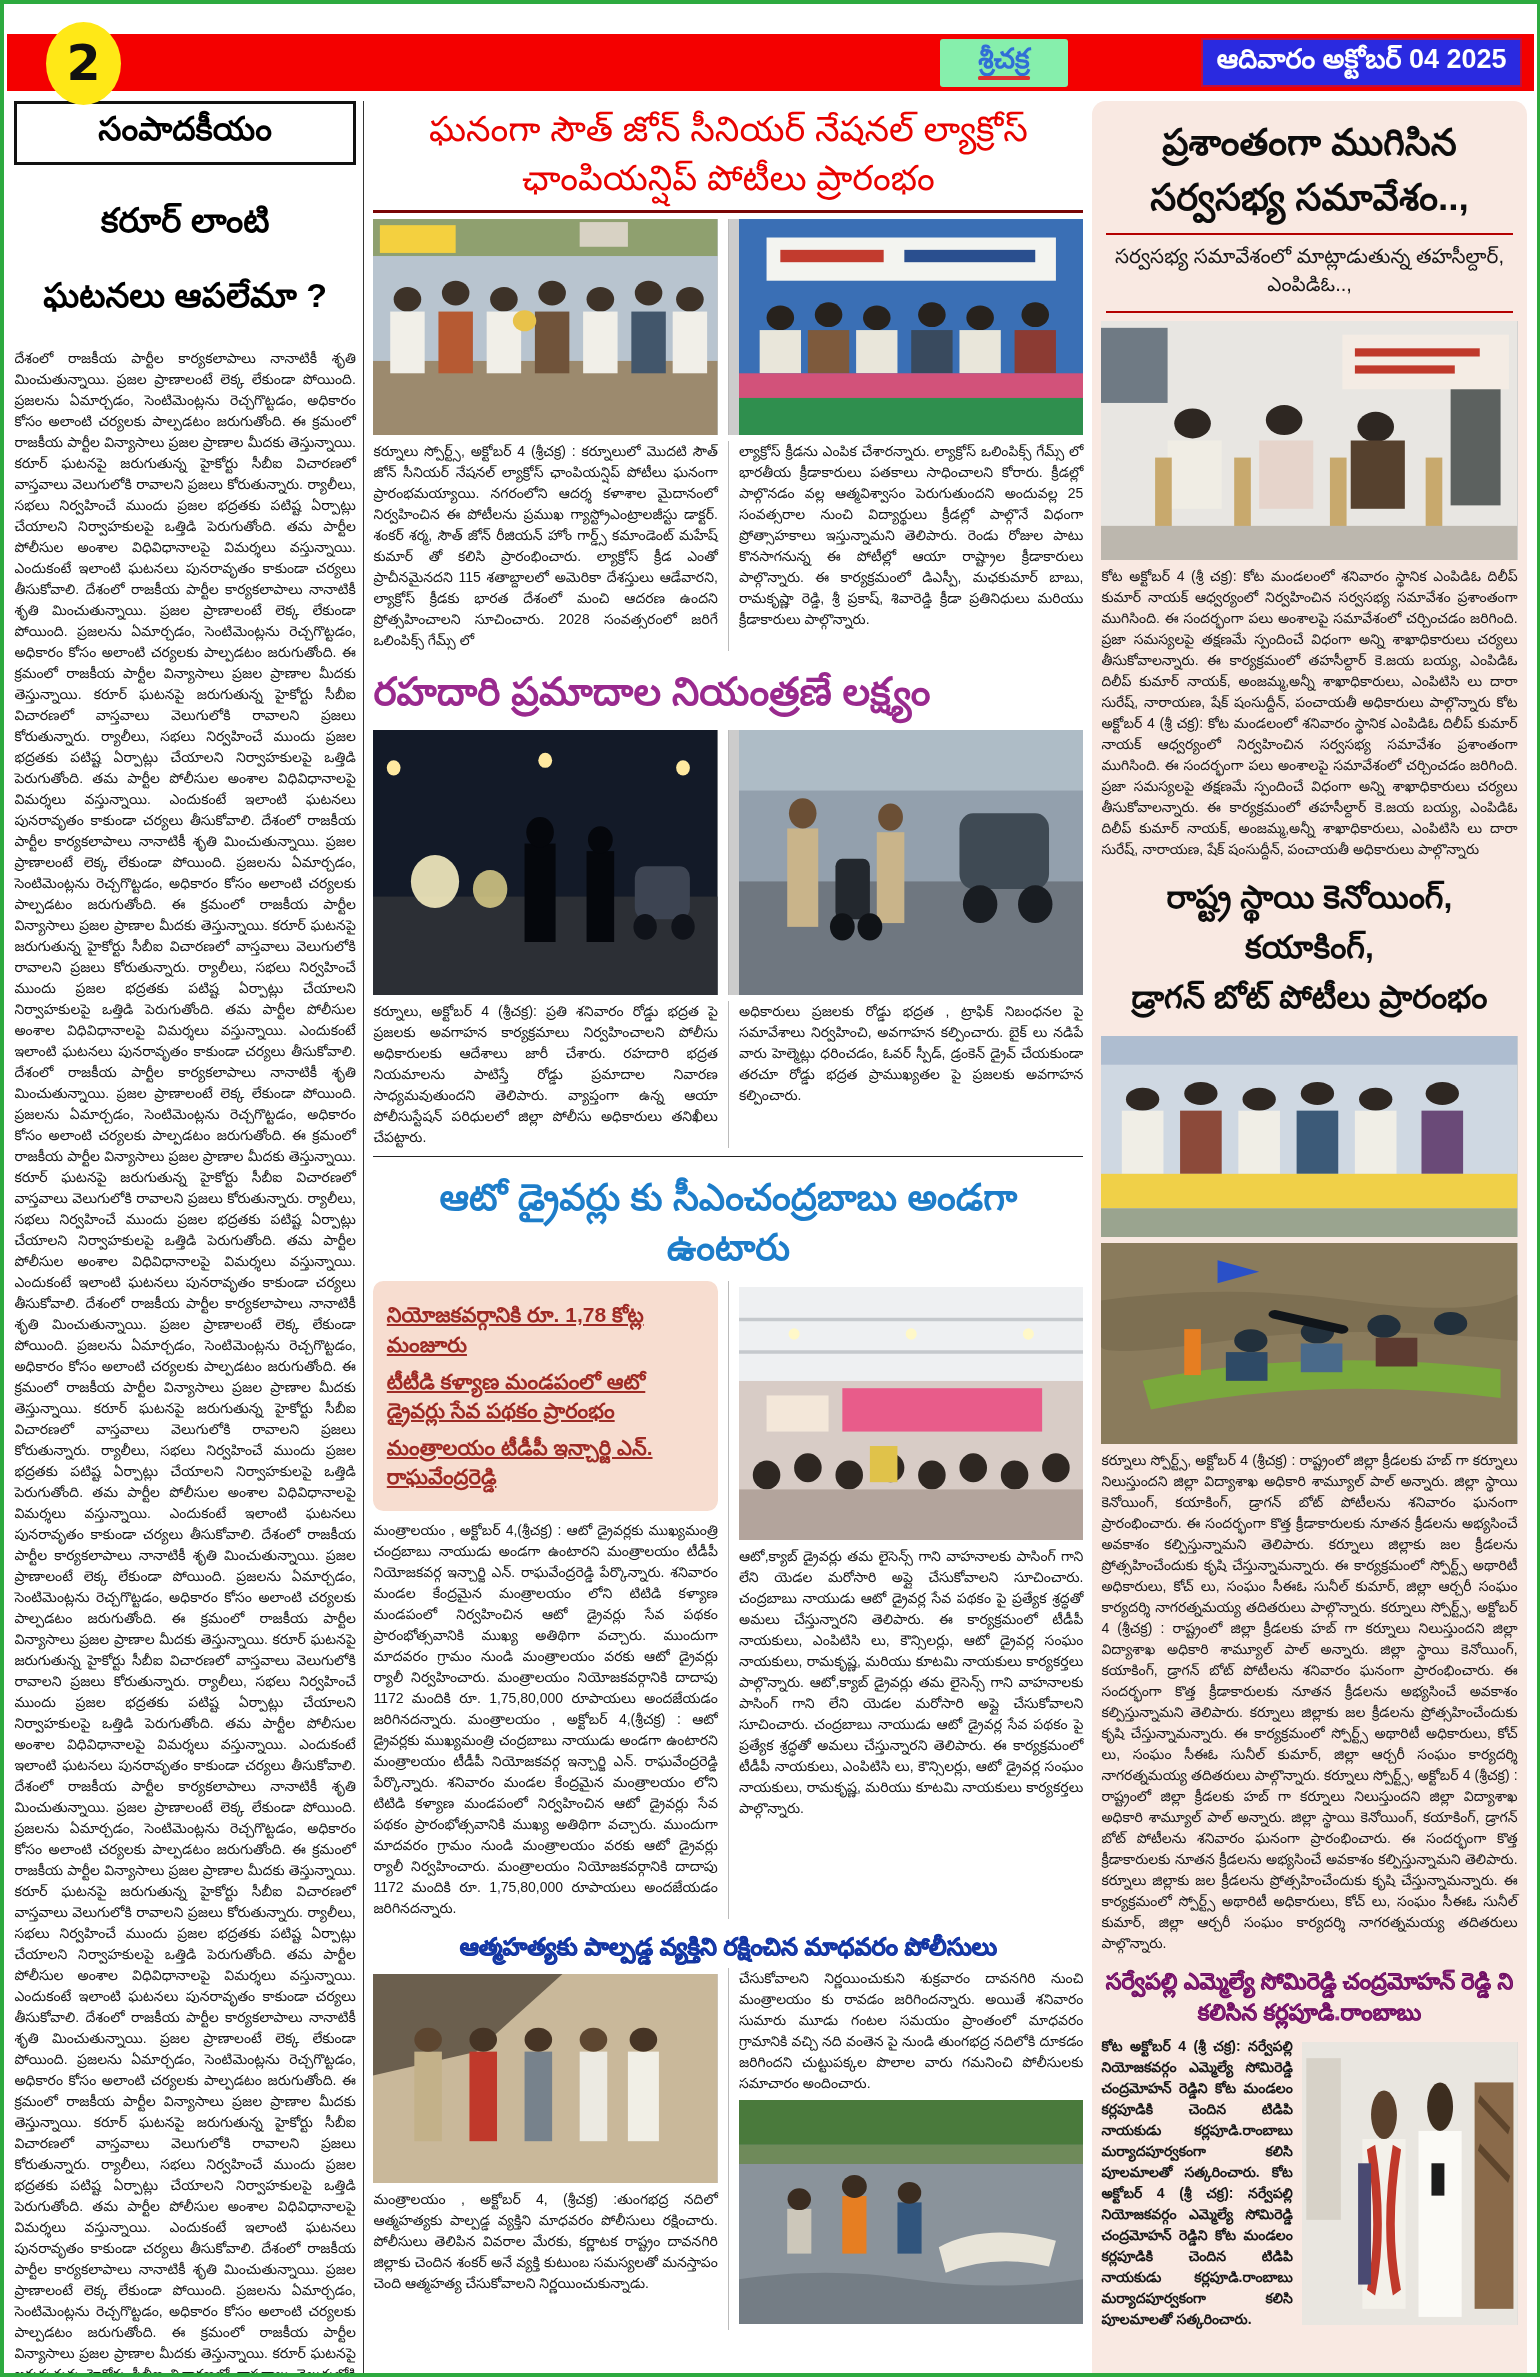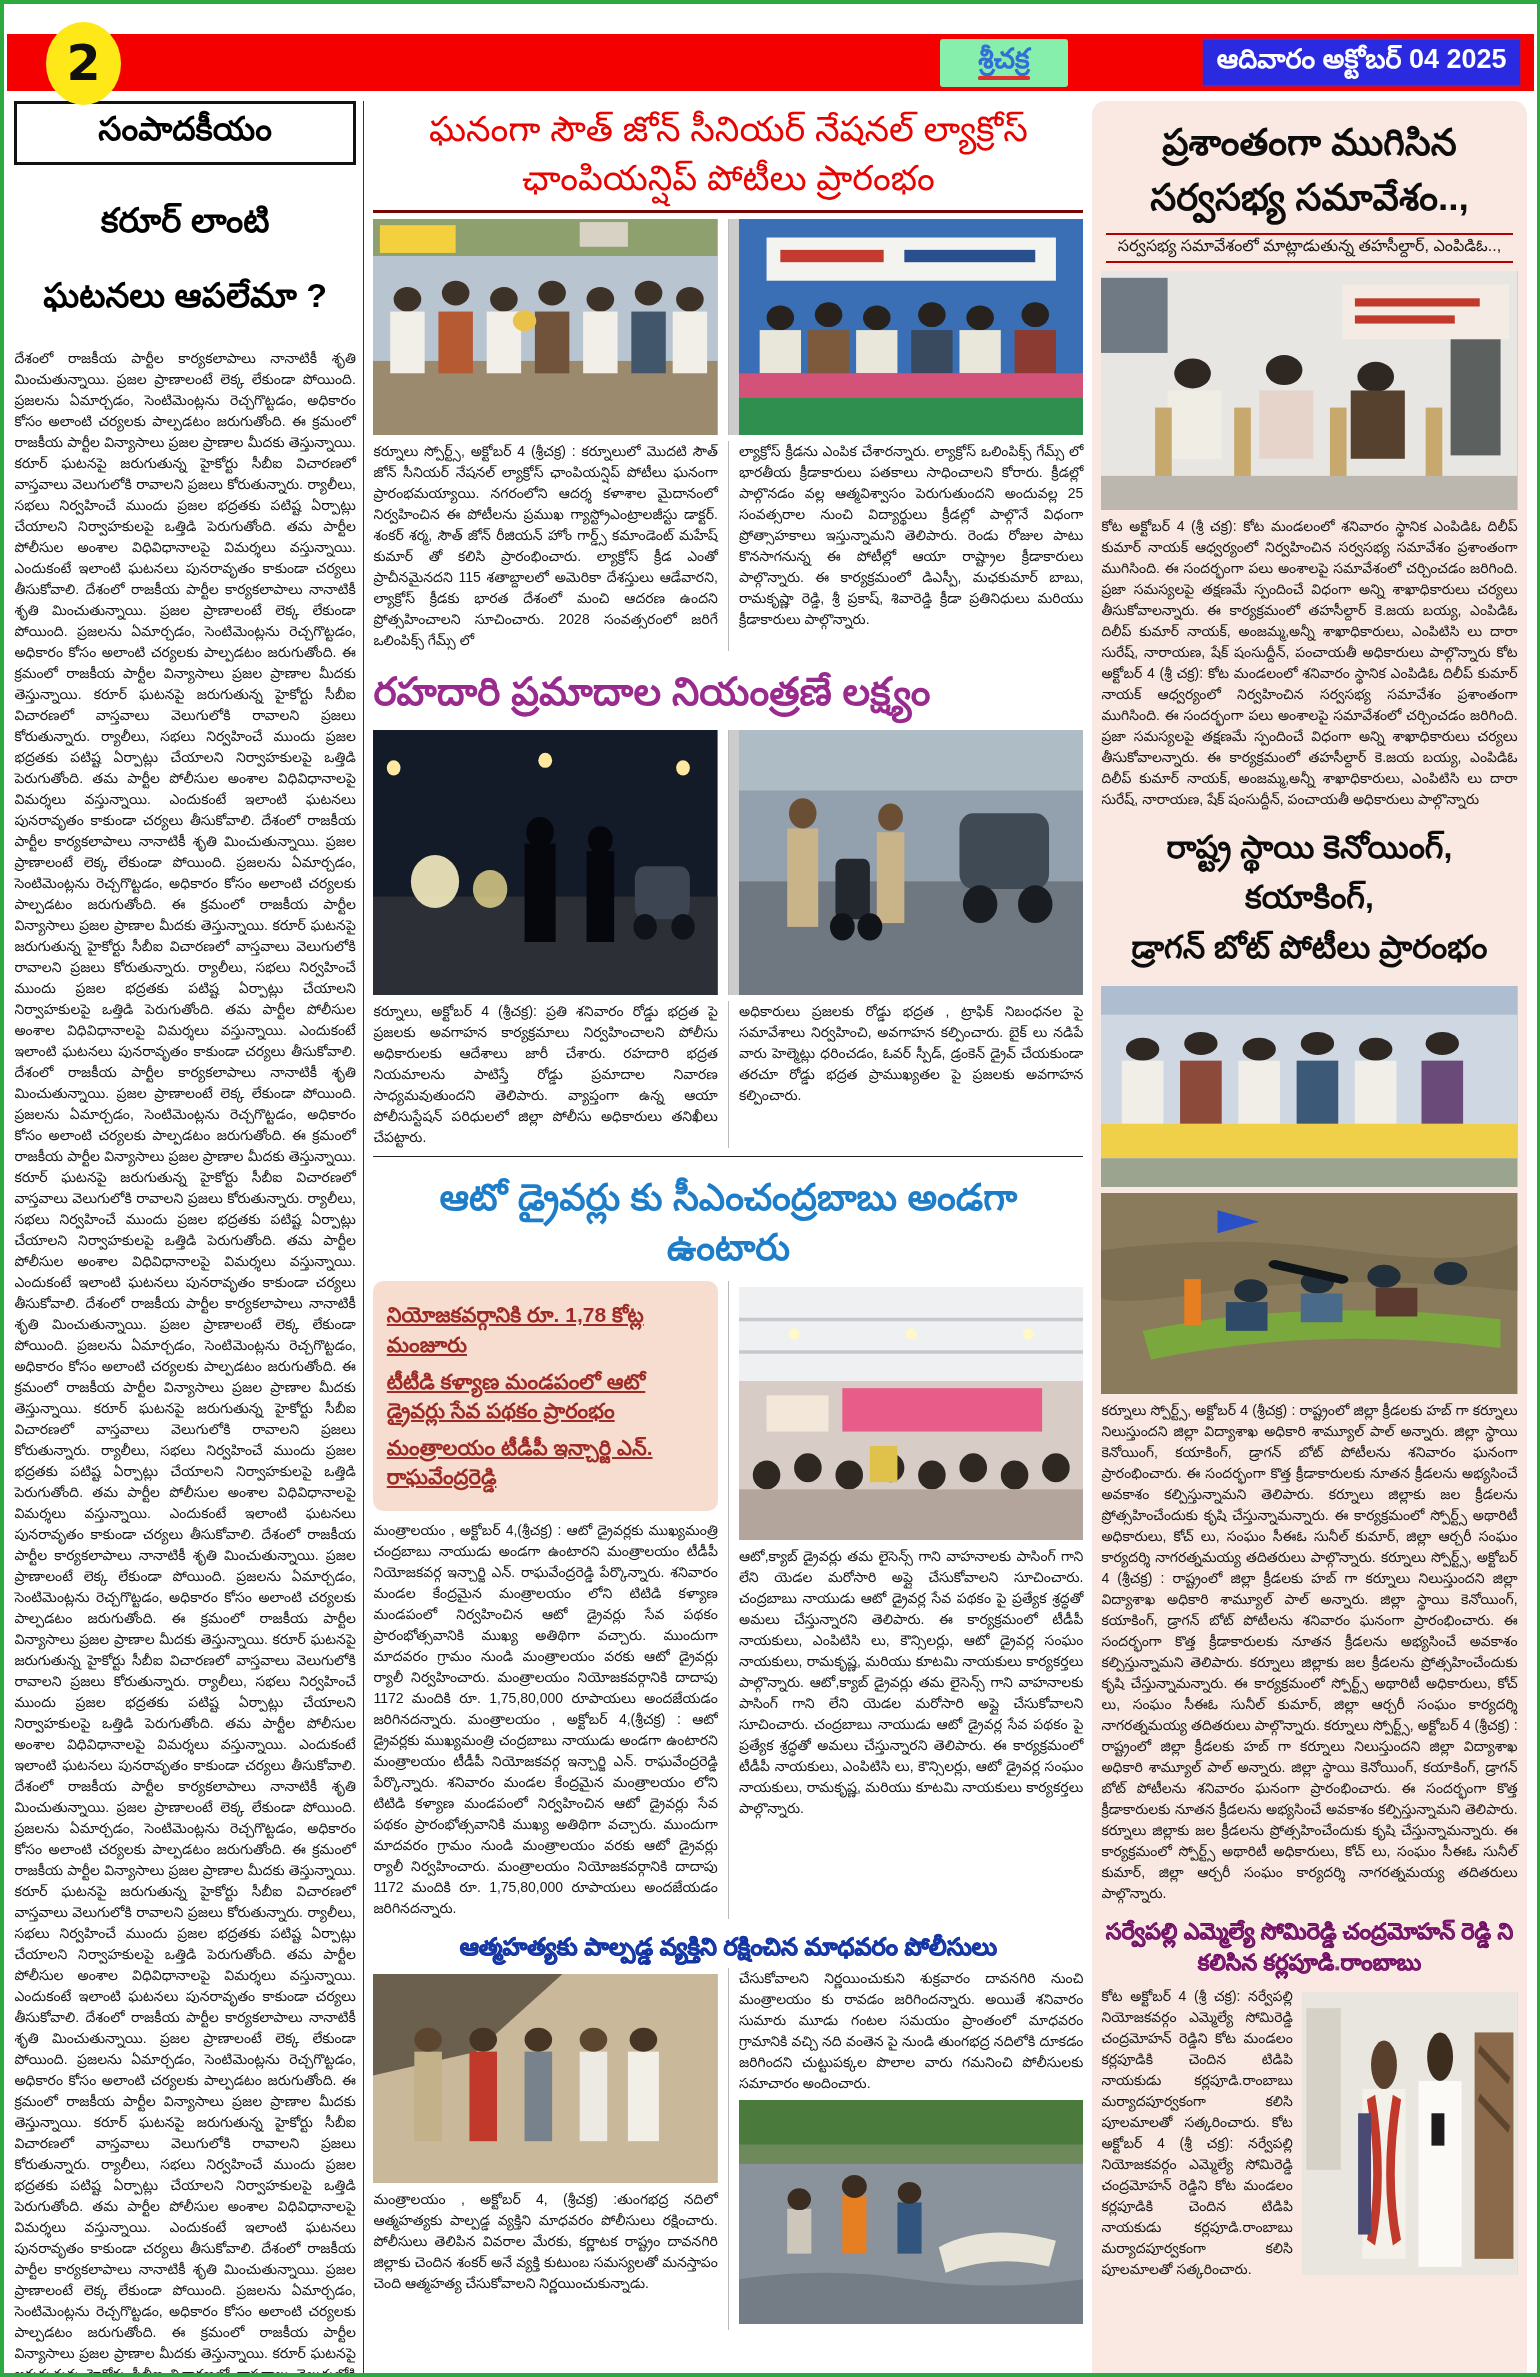--- a/index.html
+++ b/index.html
@@ -47,34 +47,34 @@
   .h-blue { color:#1d7dc9; font-size:37px; font-weight:bold; text-align:center;
             line-height:1.35; padding:9px 0 7.5px 0; }
   .h-blue2{ color:#2353d6; font-size:24px; font-weight:bold; text-align:center;
             line-height:1.3; padding:7.5px 0 6px 0; -webkit-text-stroke:0.7px #1535a0; }
   .h-black{ color:#0d0d0d; font-size:37px; font-weight:bold; text-align:center;
             line-height:1.5; white-space:pre-line; padding:6px 0; }
   .h-black-sm{ color:#0d0d0d; font-size:32px; font-weight:bold; text-align:center;
             line-height:1.55; white-space:pre-line; padding:9px 0 7.5px 0; }
   .h-mag2 { color:#a12d93; font-size:22.4px; font-weight:bold; text-align:center;
             line-height:1.4; padding:7.5px 0; -webkit-text-stroke:0.4px #6d1060; }
-  .caption-rt { font-size:16px; color:#161616; text-align:center; padding:2px 3px;
+  .caption-rt { font-size:20px; color:#161616; text-align:center; padding:10px 3px;
             border-top:2.2px solid #b40000; border-bottom:2.2px solid #b40000; margin:1.5px 4.5px 7.5px 4.5px; }
   
   .subbox { background:#f7ddd0; border-radius:10.4px; padding:12px 13.4px; margin-bottom:9px; }
   .subbox .sh { color:#9e2b25; font-size:21px; font-weight:bold; text-decoration:underline;
                 margin:7.5px 0; line-height:1.4; }
   
   .photo { position:relative; width:100%; overflow:hidden; background:#ccc; margin:6px 0; }
   .photo svg { display:block; width:100%; height:100%; }
   .ph-290{height:216px;} .ph-355{height:265px;} .ph-340{height:253px;}
   .ph-270{height:201px;} .ph-280{height:209px;} .ph-300{height:224px;}
   .ph-320{height:239px;} .ph-380{height:283px;}
   .article { margin-bottom:4.5px; }
-  .mla-row { display:flex; gap:9px; }
+  .mla-row { display:flex; gap:9px;font-weight:bold; }
   .mla-row .txt { flex:0 0 46%; }
   .mla-row .pic { flex:1; }
 </style>
 </head>
 <body>
 
 <div class="page">
 
   <div class="topgap"></div>
 

